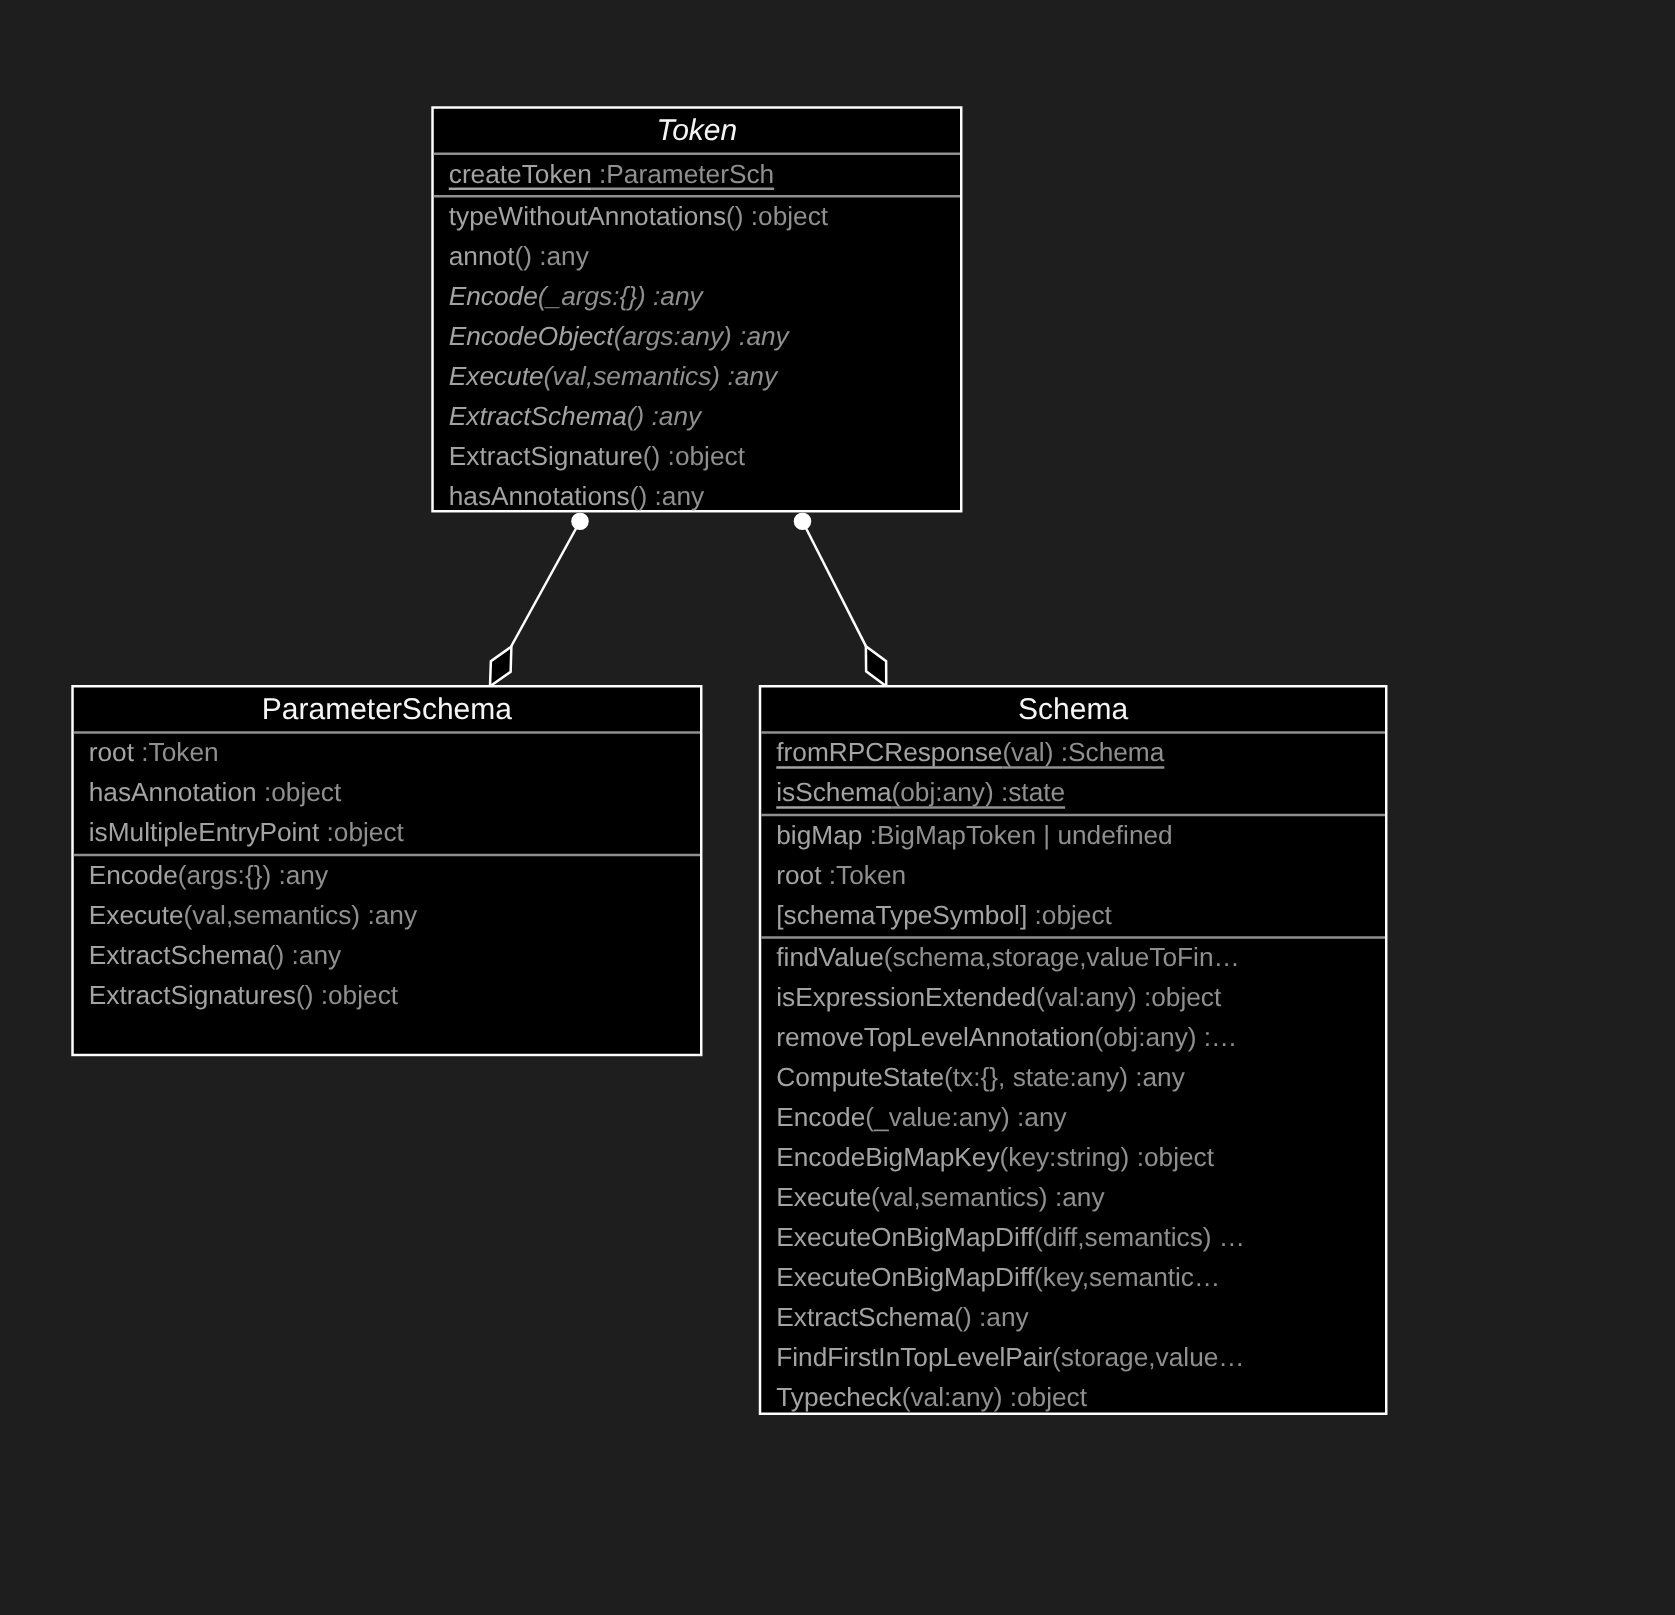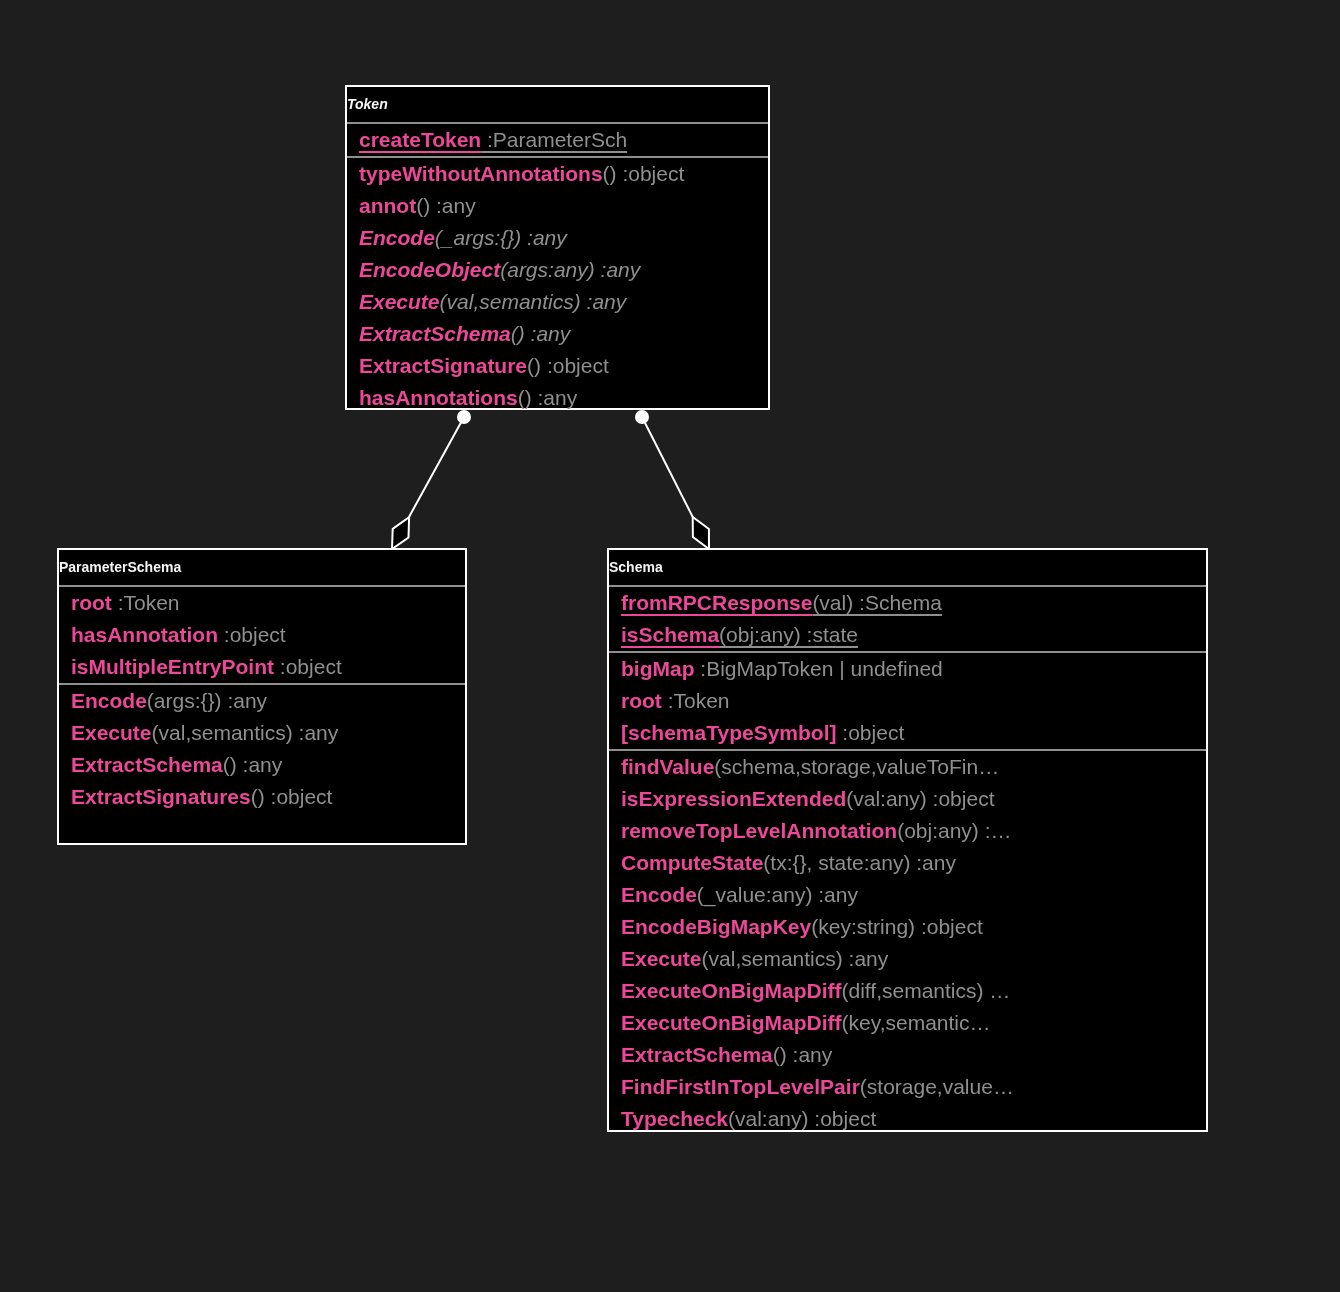--- a/index.html
+++ b/index.html
@@ -21,44 +21,44 @@
     top: 0;
     pointer-events: none;
   }
   .class-box {
     position: absolute;
     box-sizing: border-box;
     background: #000000;
     border: 2px solid #ffffff;
   }
   #box-token   { left: 345px; top: 85px;  width: 425px; height: 325px; }
-  #box-parameterschema { left: 57px;  top: 548px; width: 410px; height: 297px; }
-  #box-schema  { left: 607px; top: 548px; width: 601px; height: 584px; }
+  #box-parameterschema { left: 57px;  top: 548px; width: 505px; height: 297px; }
+  #box-schema  { left: 607px; top: 548px; width: 503px; height: 584px; }
   .class-title {
     height: 35px;
     line-height: 35px;
-    text-align: left;
-    font-size: 14px;
-    font-weight: bold;
+    text-align: center;
+    font-size: 24px;
+    font-weight: normal;
     color: #f5f5f5;
     border-bottom: 2px solid #8f8f8f;
     white-space: nowrap;
     overflow: hidden;
   }
   .class-box.abstract .class-title { font-style: italic; }
   .section + .section { border-top: 2px solid #8f8f8f; }
   .member-row {
     height: 32px;
     line-height: 32px;
     padding: 0 8px 0 12px;
     font-size: 21px;
     white-space: nowrap;
     overflow: hidden;
   }
-  .member-name { color: #ec4899; font-weight: bold; }
+  .member-name { color: #a3a3a3; }
   .member-sig  { color: #8f8f8f; }
   .member-row.abstract .member-name,
   .member-row.abstract .member-sig { font-style: italic; }
   .member-row.static .member-name,
   .member-row.static .member-sig {
     text-decoration: underline;
     text-decoration-thickness: 1.5px;
     text-underline-offset: 4px;
   }
   .conn-line { stroke: #ffffff; stroke-width: 2; fill: none; }

